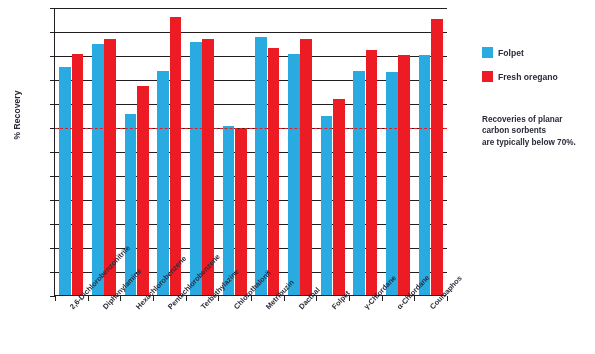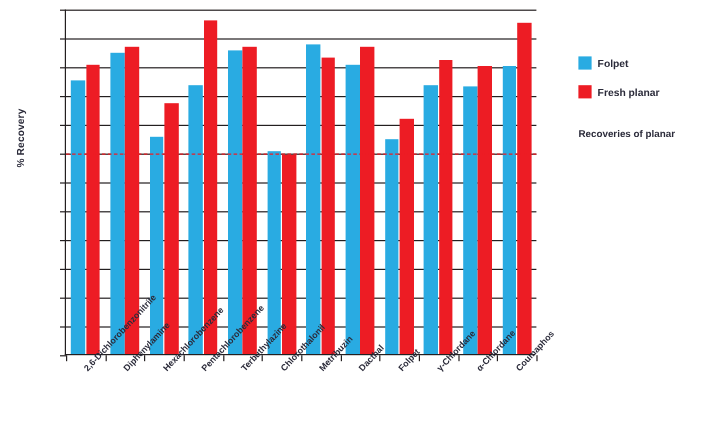--- a/index.html
+++ b/index.html
@@ -80,21 +80,21 @@
   #xlabels{position:absolute;left:54px;top:301px;width:392px;height:53px;}
 
   
   #legend{position:absolute;left:482px;top:47px;}
   .legend-row{display:flex;align-items:center;margin-bottom:13px;}
   .legend-swatch{width:11px;height:11px;margin-right:5px;display:inline-block;}
   .legend-text{font-size:8.6px;font-weight:bold;color:#2b2b3a;}
 
   
   #annotation{
-    position:absolute;left:482px;top:106px;width:108px;
+    position:absolute;left:482px;top:114px;width:108px;
     font-size:8.2px;font-weight:bold;line-height:11.4px;color:#2b2b3a;
   }
   #annotation div{white-space:nowrap;}
 </style>
 </head>
 <body>
 
 <div id="figure">
 
   <div id="ylabel">% Recovery</div>
@@ -212,21 +212,23 @@
       <div class="xlabel" style="left: 373.667px; top: 4px;">Coumaphos</div>
     </div>
 
   <div id="legend">
     <div class="legend-row">
       <span class="legend-swatch" id="sw0" style="background: rgb(41, 171, 226);"></span>
       <span class="legend-text">Folpet</span>
     </div>
     <div class="legend-row">
       <span class="legend-swatch" id="sw1" style="background: rgb(237, 28, 36);"></span>
-      <span class="legend-text">Fresh planar</span>
+      <span class="legend-text">Fresh oregano</span>
     </div>
   </div>
 
   <div id="annotation">
     <div>Recoveries of planar</div>
+    <div>carbon sorbents</div>
+    <div>are typically below 70%.</div>
   </div>
 
 </div>
 
 </body></html>

